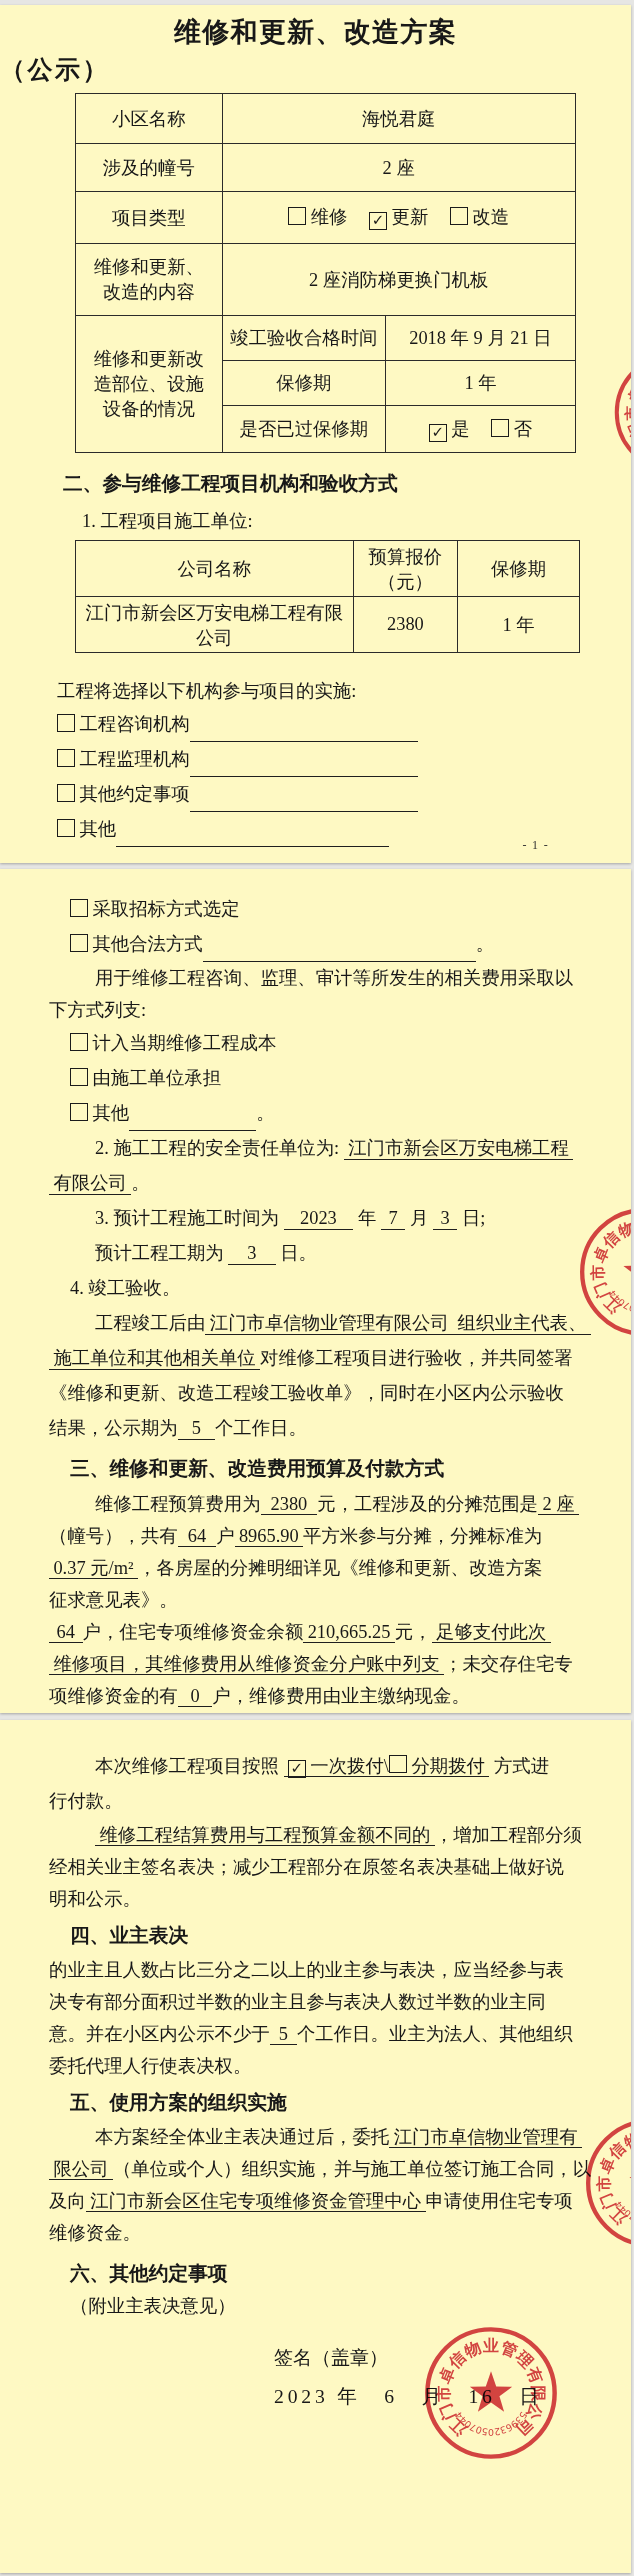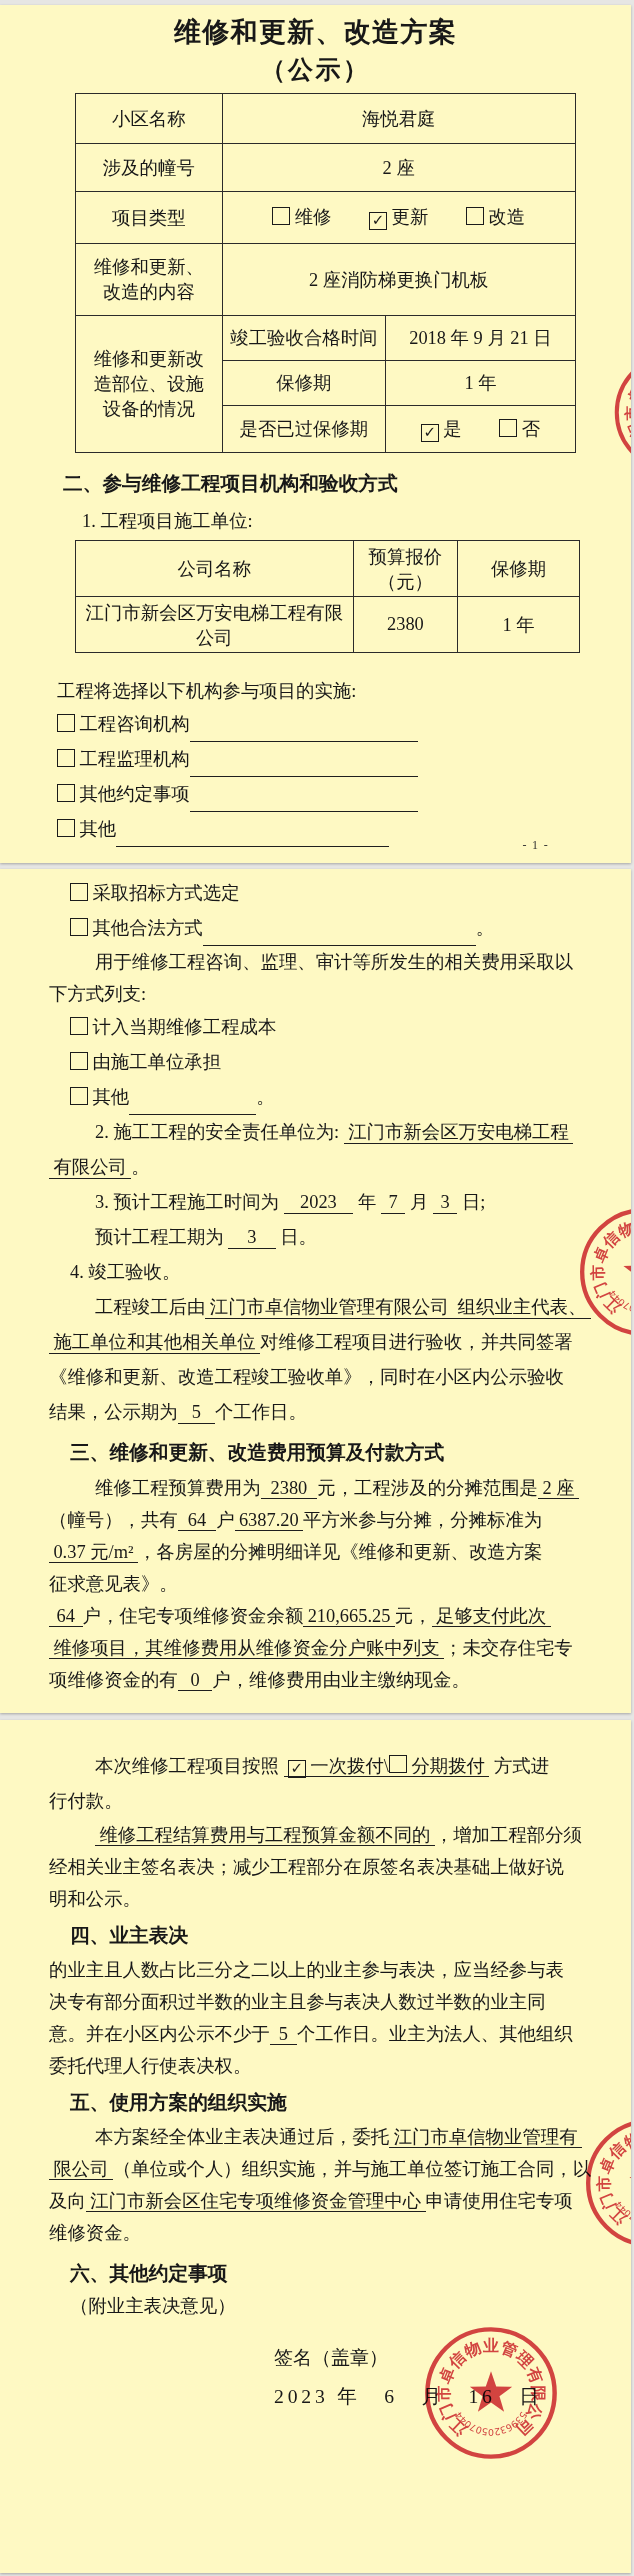--- a/index.html
+++ b/index.html
@@ -1,40 +1,40 @@
 <!DOCTYPE html>
 <html style="font-size:10px"><head>
 <meta charset="utf-8">
 <style>
   html,body{margin:0;padding:0;background:#e6e6e4;}
   .stage{width:634px;position:relative;padding:5px 0 0 0;}
   .page{background:#fef9c3;width:631px;position:relative;overflow:hidden;
         box-shadow:0 1.3px 2.5px rgba(0,0,0,.28);margin:0 0 6.3px 0;
         font-family:"Liberation Serif","DejaVu Serif",serif;color:#181818;}
   .p1{height:858px;padding-top:9px;box-sizing:border-box;}
-  .p2{height:844px;padding-top:7px;box-sizing:border-box;}
+  .p2{height:844px;padding-top:23px;box-sizing:border-box;}
   .p3{height:853px;padding-top:29px;box-sizing:border-box;}
   .doc-title{text-align:center;font-size:27px;font-weight:700;line-height:36px;letter-spacing:1.3px;}
-  .doc-subtitle{text-align:center;font-size:25px;font-weight:700;line-height:39px;letter-spacing:2.5px;}
+  .doc-subtitle{text-align:left;font-size:25px;font-weight:700;line-height:39px;letter-spacing:2.5px;}
   .h{font-family:"DejaVu Sans","Liberation Sans",sans-serif;font-weight:700;font-size:19.7px;}
   .sect{margin:10px 0 6.3px 63px;line-height:29px;}
   .line{white-space:nowrap;font-size:18.4px;line-height:32px;}
   .lh54{line-height:35px;}
   .ml90{margin-left:57px;} .ml110{margin-left:70px;} .ml130{margin-left:82px;}
   .ml150{margin-left:95px;} .ml78{margin-left:49px;}
   .doc-table{border-collapse:collapse;margin:3.8px auto 0 75px;table-layout:fixed;}
   .doc-table td{border:1.3px solid #2b2b2b;text-align:center;vertical-align:middle;
                 font-size:18.4px;padding:2.5px 3.8px;}
   .t1 .c1{width:138px;} .t1 .c2{width:155px;} .t1 .c3{width:181px;}
   .t2 .c1{width:269px;} .t2 .c2{width:96px;} .t2 .c3{width:113px;}
   .pre{white-space:pre-line;}
   .cbx{display:inline-block;width:16px;height:16px;border:1.3px solid #1b1b1b;
        vertical-align:-1.9px;margin-right:4.4px;text-align:center;line-height:14.6px;
        font-size:15px;font-style:normal;font-family:"DejaVu Sans",sans-serif;}
-  .cbgap{margin-left:33px;}
+  .cbgap{margin-left:17px;}
   .u{border-bottom:1.3px solid #1f1f1f;padding:0 4.4px 0.6px 4.4px;}
   .blank{display:inline-block;border-bottom:1.3px solid #1f1f1f;height:1.05em;vertical-align:bottom;}
   .w360{width:228px;} .w430{width:273px;} .w200{width:127px;}
   .pageno{position:absolute;right:82px;bottom:10px;font-size:12px;letter-spacing:1.3px;color:#333;}
   .seal{position:absolute;mix-blend-mode:multiply;opacity:.92;pointer-events:none;}
   .sign-block{margin:19px 0 0 274px;font-size:19px;line-height:33px;}
   .date-line{margin:9px 0 0 274px;font-size:19.7px;letter-spacing:3.8px;}
 </style>
 </head>
 <body>
@@ -207,21 +207,21 @@
     <div class="line ml78 lh54">
       <span>结果，公示期为</span><span class="u" style="padding:0 14px 0.6px">5</span><span>个工作日。</span>
     </div>
 
     <div class="h sect" style="margin:7.6px 0 5px 70px">三、维修和更新、改造费用预算及付款方式</div>
 
     <div class="line ml150">
       <span>维修工程预算费用为</span><span class="u" style="padding:0 10px 0.6px">2380</span><span>元，工程涉及的分摊范围是</span><span class="u">2 座</span>
     </div>
     <div class="line ml78">
-      <span>（幢号），共有</span><span class="u" style="padding:0 10px 0.6px">64</span><span>户</span><span class="u">6387.20</span><span>平方米参与分摊，分摊标准为</span>
+      <span>（幢号），共有</span><span class="u" style="padding:0 10px 0.6px">64</span><span>户</span><span class="u">8965.90</span><span>平方米参与分摊，分摊标准为</span>
     </div>
     <div class="line ml78">
       <span class="u">0.37 元/m²</span><span>，各房屋的分摊明细详见《维修和更新、改造方案</span>
     </div>
     <div class="line ml78">征求意见表》。</div>
 
     <div class="line ml78">
       <span class="u" style="padding:0 7.6px 0.6px">64</span><span>户，住宅专项维修资金余额</span><span class="u">210,665.25</span><span>元，</span><span class="u">足够支付此次</span>
     </div>
     <div class="line ml78">

